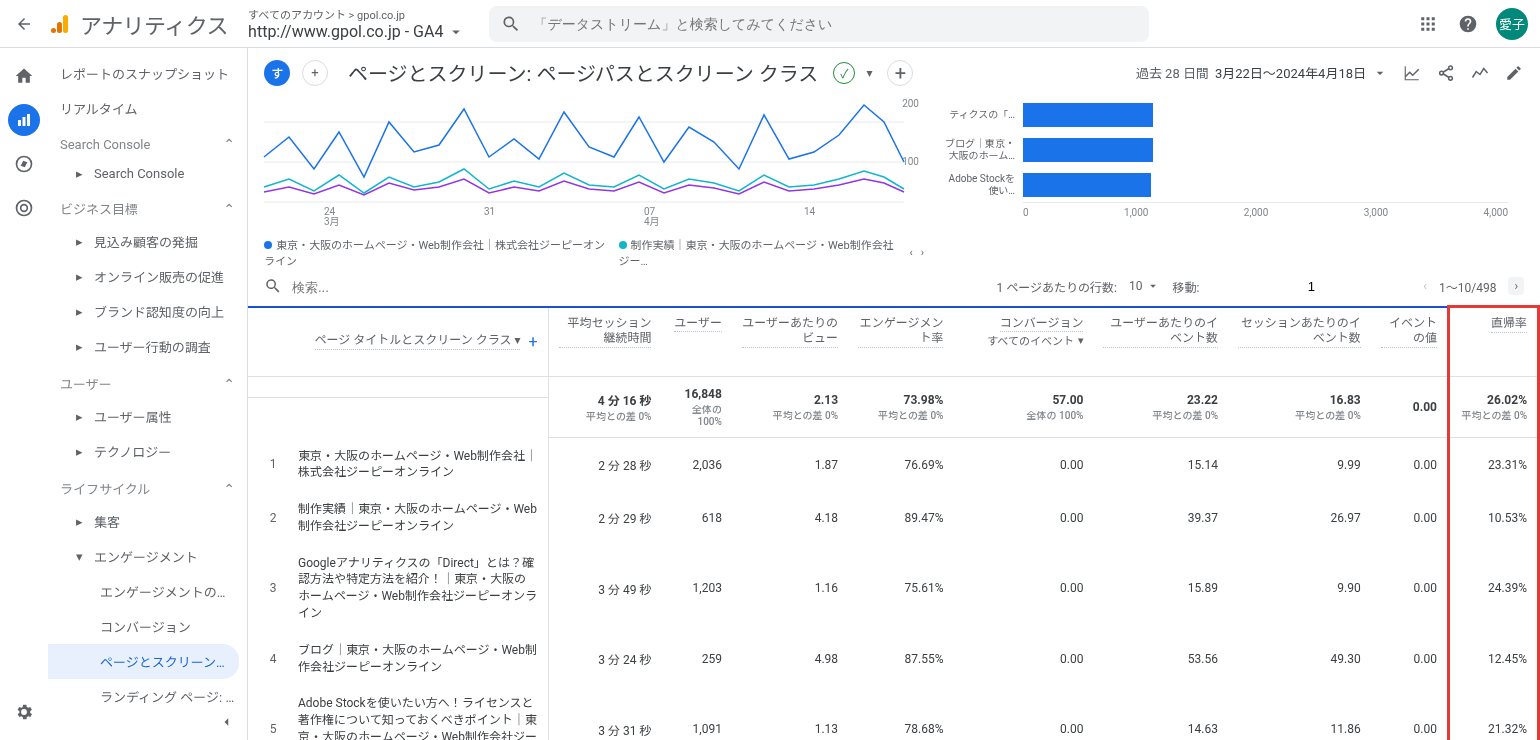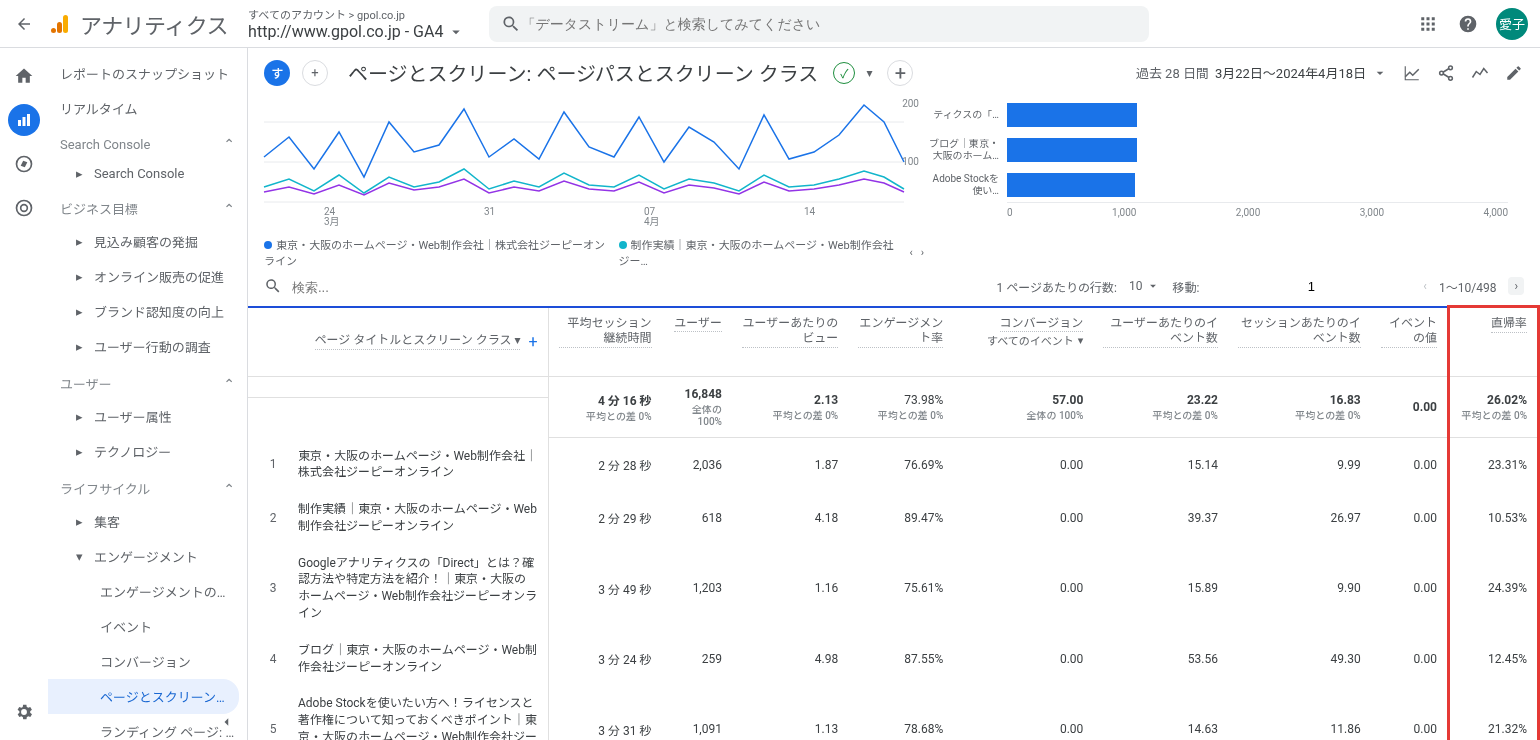--- a/index.html
+++ b/index.html
@@ -10,21 +10,21 @@
 .back-arrow { width: 24px; height: 24px; display: flex; align-items: center; justify-content: center; cursor: pointer; }
 .logo { display: flex; align-items: center; margin-left: 12px; }
 .logo-icon { width: 24px; height: 24px; }
 .logo-text { font-size: 22px; color: #5f6368; margin-left: 8px; letter-spacing: -0.5px; }
 .account-selector { margin-left: 20px; display: flex; flex-direction: column; cursor: pointer; }
 .account-path { font-size: 11px; color: #5f6368; }
 .property-name { font-size: 16px; color: #3c4043; display: flex; align-items: center; }
 .property-name .chevron { margin-left: 4px; }
 .search-box { margin-left: 24px; flex: 1; max-width: 660px; height: 36px; background: #f1f3f4; border-radius: 8px; display: flex; align-items: center; padding: 0 12px; }
 .search-box .search-icon { color: #5f6368; }
-.search-box input { border: none; background: transparent; flex: 1; font-size: 14px; outline: none; color: #a16207; }
+.search-box input { border: none; background: transparent; flex: 1; margin-left: 12px; font-size: 14px; outline: none; color: #a16207; }
 .header-right { margin-left: auto; display: flex; align-items: center; gap: 16px; }
 .grid-icon, .help-icon { width: 24px; height: 24px; display: flex; align-items: center; justify-content: center; color: #5f6368; cursor: pointer; }
 .avatar { width: 32px; height: 32px; border-radius: 50%; background: #00897b; color: #fff; display: flex; align-items: center; justify-content: center; font-size: 13px; cursor: pointer; }
 
 
 .layout { display: flex; height: calc(100% - 48px); }
 
 
 .rail { width: 48px; border-right: 0; display: flex; flex-direction: column; align-items: center; padding-top: 12px; gap: 12px; position: relative; }
 .rail-icon { width: 32px; height: 32px; border-radius: 50%; display: flex; align-items: center; justify-content: center; color: #5f6368; cursor: pointer; }
@@ -52,21 +52,21 @@
 .tb-title { font-size: 20px; color: #3c4043; display: flex; align-items: center; gap: 15px; margin-left: 8px; }
 .tb-check-badge { width: 22px; height: 22px; border-radius: 50%; border: 1px solid #1e8e3e; display: flex; align-items: center; justify-content: center; color: #1e8e3e; font-size: 12px; }
 .tb-badge-chevron { color: #5f6368; font-size: 12px; margin-left: -4px; }
 .tb-right { margin-left: auto; display: flex; align-items: center; gap: 14px; color: #5f6368; }
 .date-range { font-size: 13px; display: flex; align-items: center; gap: 6px; cursor: pointer; }
 .date-range .label { color: #5f6368; }
 .date-range .value { color: #3c4043; }
 .tb-action-icon { width: 20px; height: 20px; display: flex; align-items: center; justify-content: center; cursor: pointer; }
 
 
-.charts-row { display: flex; padding: 0 16px; }
+.charts-row { display: flex; padding: 0 16px; gap: 16px; }
 .line-chart-box { flex: 0 0 660px; height: 170px; position: relative; }
 .line-chart-box svg { width: 100%; height: 130px; }
 .axis-text { font-size: 10px; fill: #80868b; }
 .legend-row { display: flex; align-items: center; gap: 12px; font-size: 11px; color: #5f6368; padding-top: 6px; }
 .legend-dot { width: 8px; height: 8px; border-radius: 50%; display: inline-block; margin-right: 4px; }
 .legend-nav { margin-left: auto; display: flex; gap: 8px; color: #5f6368; }
 .bar-chart-box { flex: 1; height: 170px; position: relative; padding-right: 16px; }
 .hbar-row { display: flex; align-items: center; height: 35px; gap: 8px; }
 .hbar-label { width: 75px; font-size: 10px; color: #5f6368; text-align: right; line-height: 1.2; overflow: hidden; }
 .hbar-bar { height: 24px; background: #1a73e8; }
@@ -243,21 +243,20 @@
     </div>
     <div class="sidebar-sub">
         <span class="arrow-r">▸</span>
         <span>集客</span>
       </div>
     <div class="sidebar-sub expanded">
         <span class="arrow-r">▾</span>
         <span>エンゲージメント</span>
       </div>
     <div class="sidebar-sub2">エンゲージメントの概要</div>
-    <div class="sidebar-sub2">イベント</div>
     <div class="sidebar-sub2">コンバージョン</div>
     <div class="sidebar-sub2 selected">ページとスクリーン: ページ...</div>
     <div class="sidebar-sub2">ランディング ページ: ラン...</div>
 
     <div class="sidebar-collapse">
       <svg width="18" height="18" viewBox="0 0 24 24" fill="#5f6368">
           <path d="M15 7l-5 5 5 5z"></path>
         </svg>
     </div>
   </div>
@@ -422,21 +421,21 @@
             </td>
             <td class="">
               <div style="font-weight:700">16,848</div>
               <div class="sub-text">全体の 100%</div>
             </td>
             <td class="">
               <div style="font-weight:700">2.13</div>
               <div class="sub-text">平均との差 0%</div>
             </td>
             <td class="">
-              <div style="font-weight:400">73.98%</div>
+              <div style="font-weight:700">73.98%</div>
               <div class="sub-text">平均との差 0%</div>
             </td>
             <td class="">
               <div style="font-weight:700">57.00</div>
               <div class="sub-text">全体の 100%</div>
             </td>
             <td class="">
               <div style="font-weight:700">23.22</div>
               <div class="sub-text">平均との差 0%</div>
             </td>

